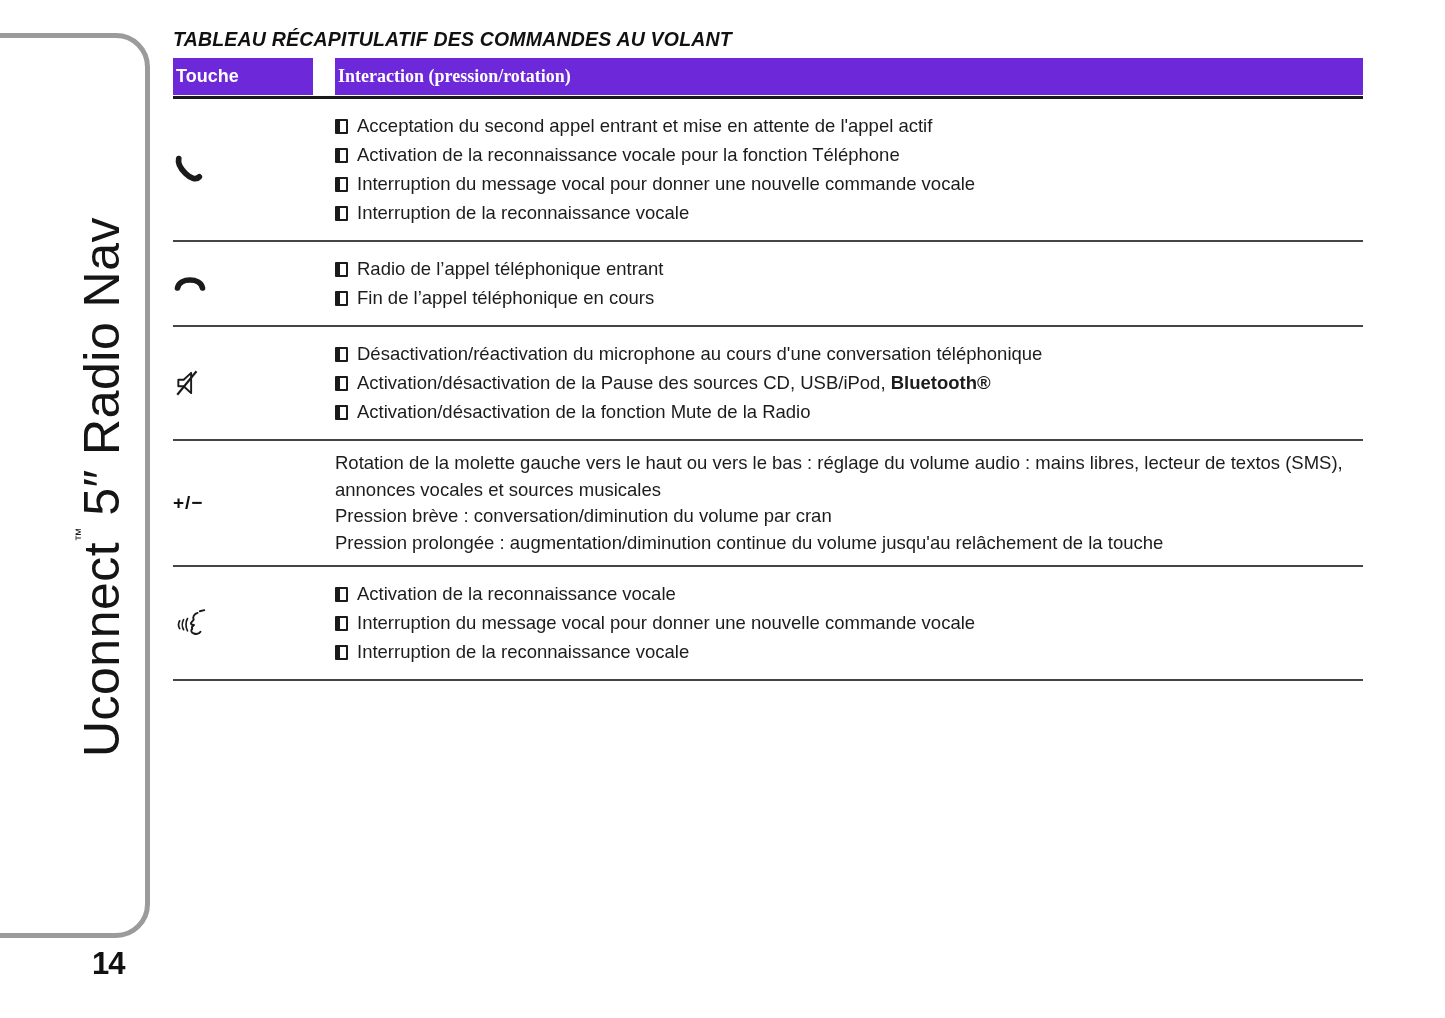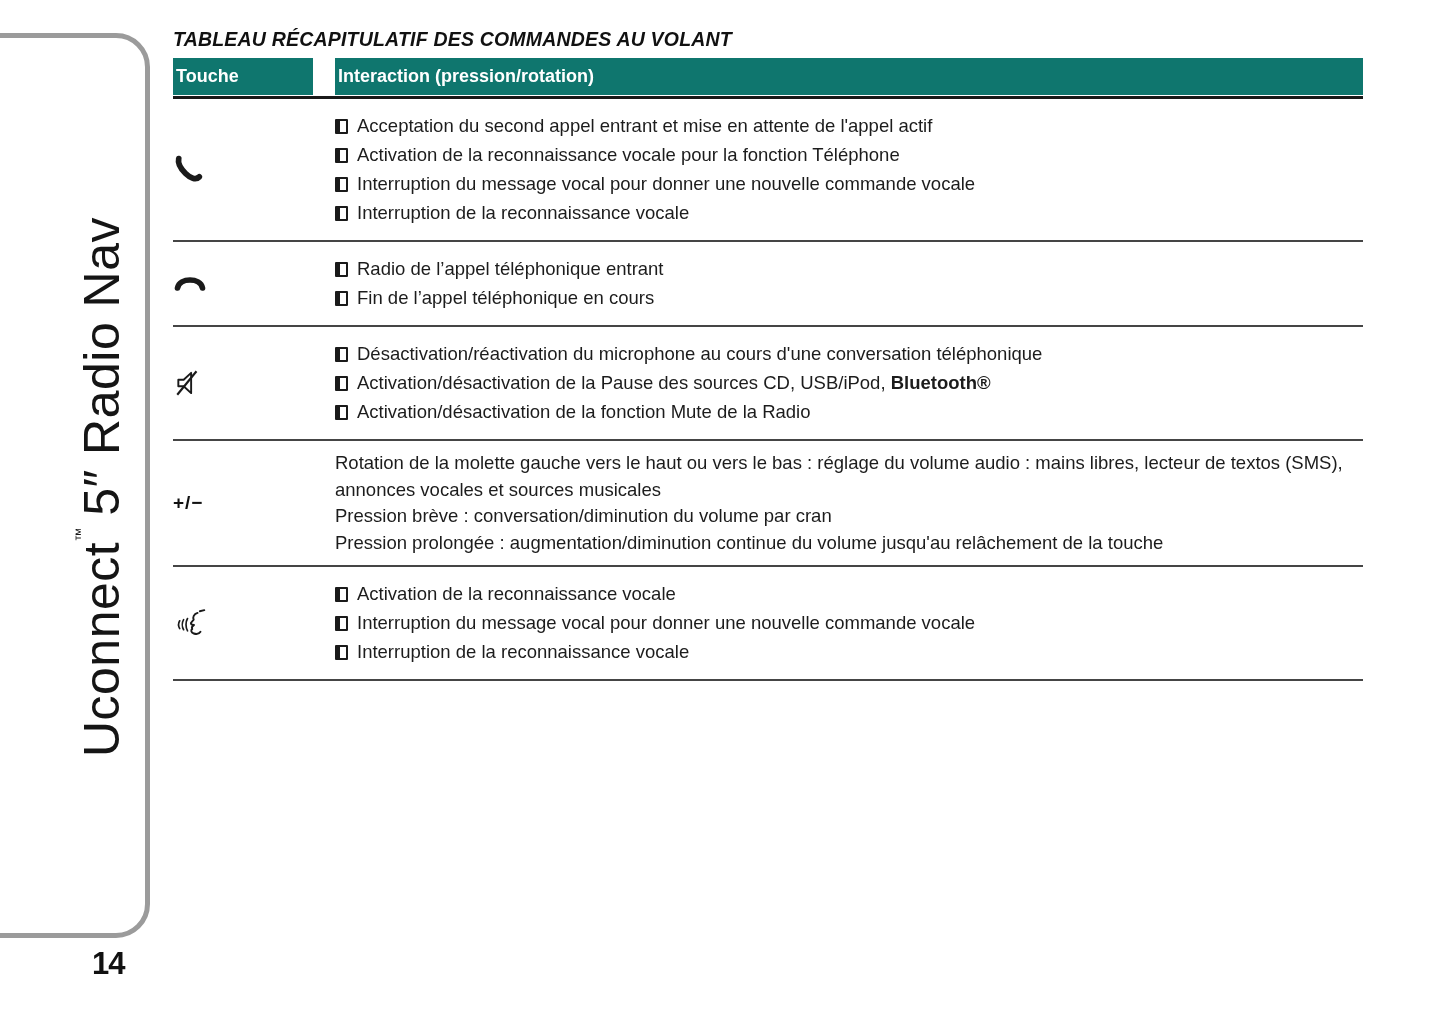--- a/index.html
+++ b/index.html
@@ -55,30 +55,30 @@
   .table-title {
     font-size:19.5px;
     font-weight:bold;
     margin:0 0 7px 0;
     letter-spacing:0.2px;
     color:#111;
     font-style:italic;
   }
   .thead { display:flex; }
   .th {
-    background:#0f766e;
+    background:#6d28d9;
     color:#ffffff;
     font-weight:bold;
     font-size:18px;
     padding:8px 0 9px 3px;
     line-height:20px;
   }
   .th-touche { width:140px; }
   .th-gap { width:22px; background:#ffffff; }
-  .th-interaction { flex:1; }
+  .th-interaction { flex:1;font-family:Liberation Serif, serif; }
   .header-line { height:3px; background:#191919; margin-top:1px; }
 
   .trow {
     display:flex;
     align-items:center;
     border-bottom:2px solid #454545;
     padding:9px 0;
   }
   .tcell-icon {
     width:162px;

